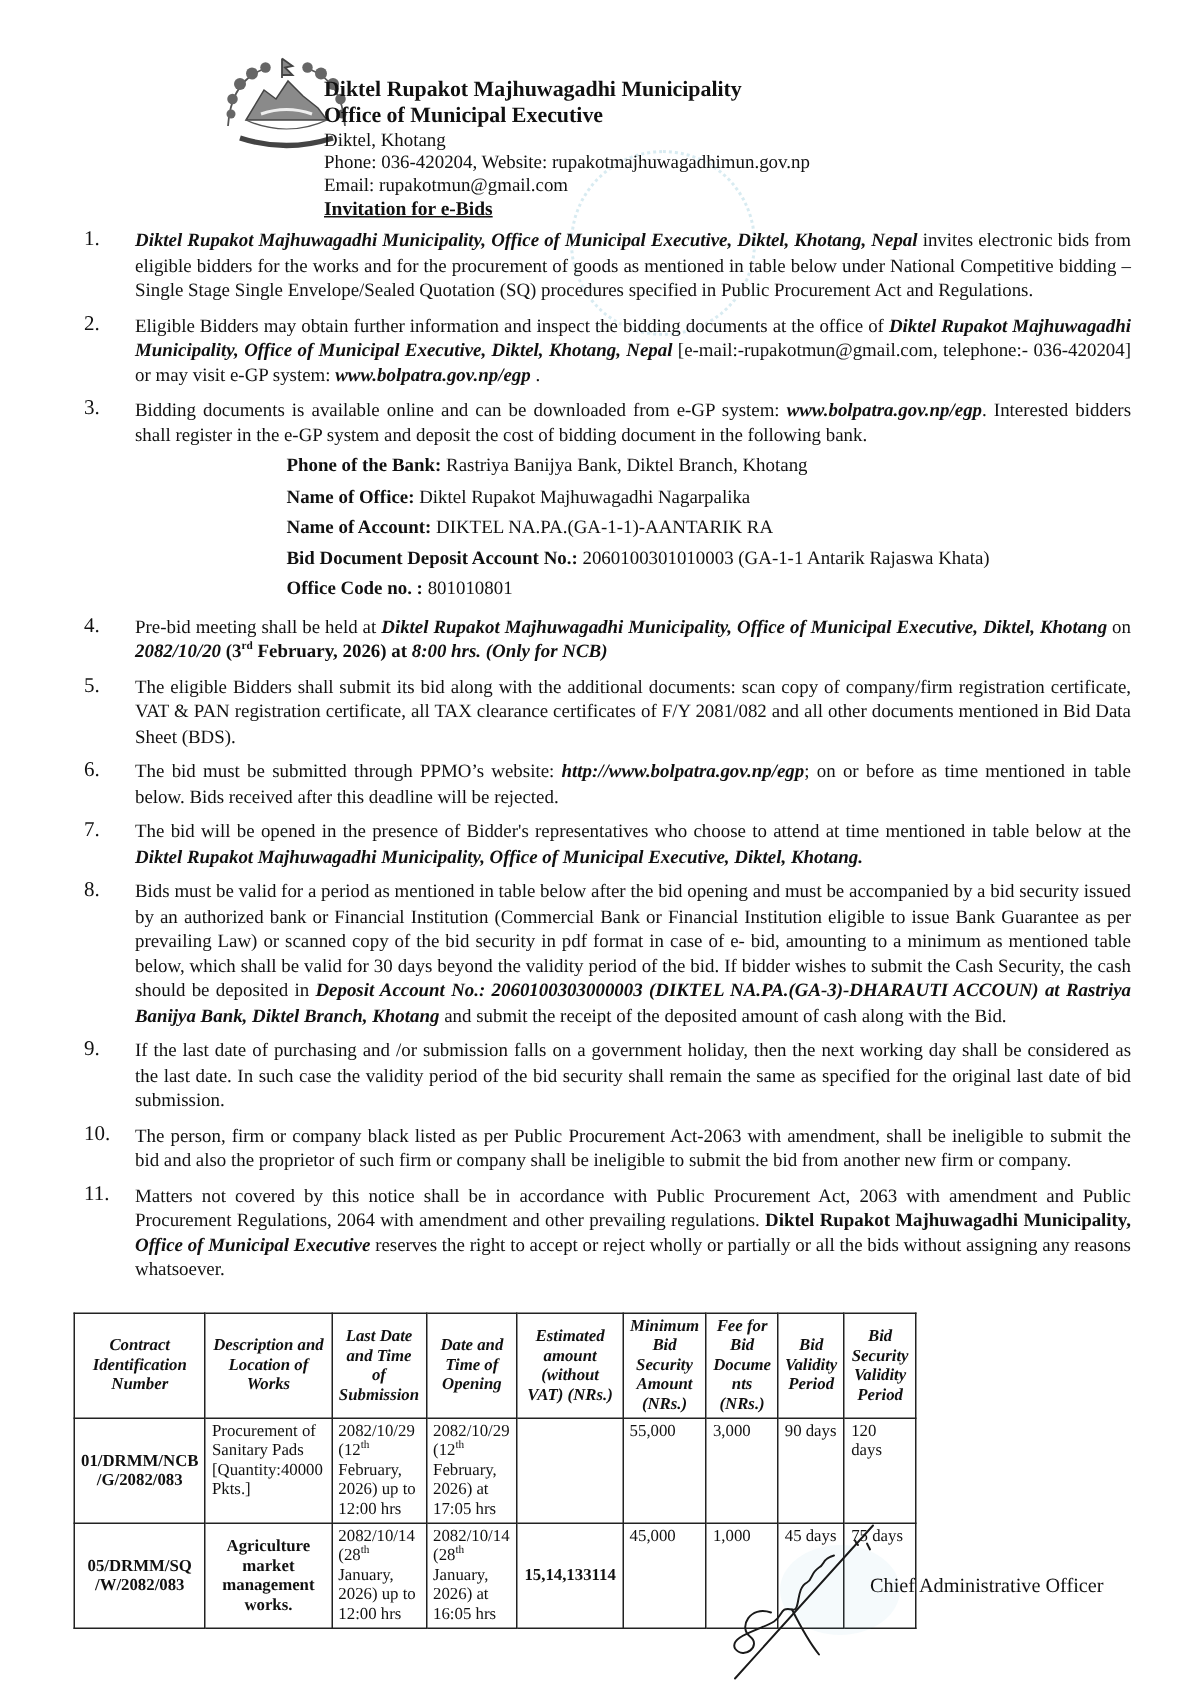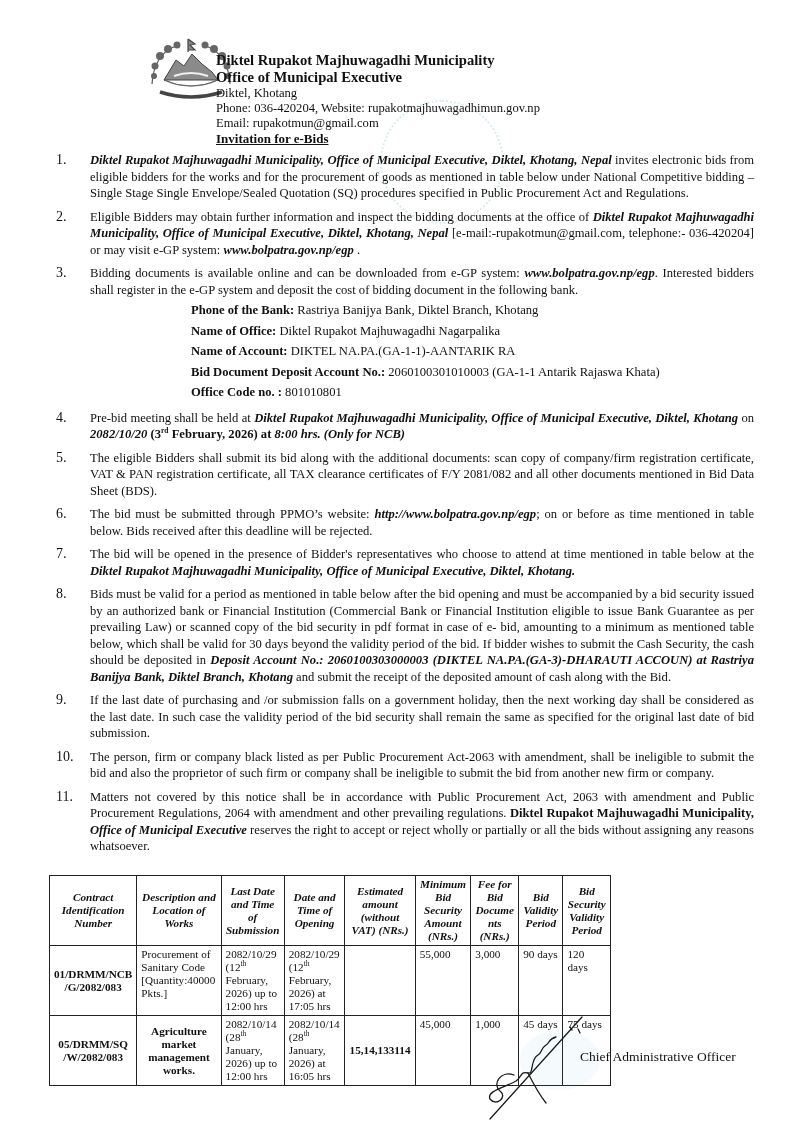--- a/index.html
+++ b/index.html
@@ -169,21 +169,21 @@
       <th>Estimated amount (without VAT) (NRs.)</th>
       <th>Minimum Bid Security Amount (NRs.)</th>
       <th>Fee for Bid Docume nts (NRs.)</th>
       <th>Bid Validity Period</th>
       <th>Bid Security Validity Period</th>
     </tr>
   </thead>
   <tbody>
     <tr class="r1">
       <td class="c">01/DRMM/NCB /G/2082/083</td>
-      <td>Procurement of Sanitary Code [Quantity:40000 Pkts.]</td>
+      <td>Procurement of Sanitary Pads [Quantity:40000 Pkts.]</td>
       <td class="it"><span>2082/10/29 (12</span><sup>th</sup><span> February, 2026) up to 12:00 hrs</span></td>
       <td class="it"><span>2082/10/29 (12</span><sup>th</sup><span> February, 2026) at 17:05 hrs</span></td>
       <td class="c"></td>
       <td>55,000</td>
       <td>3,000</td>
       <td>90 days</td>
       <td>120 days</td>
     </tr>
     <tr class="r2">
       <td class="c">05/DRMM/SQ /W/2082/083</td>

